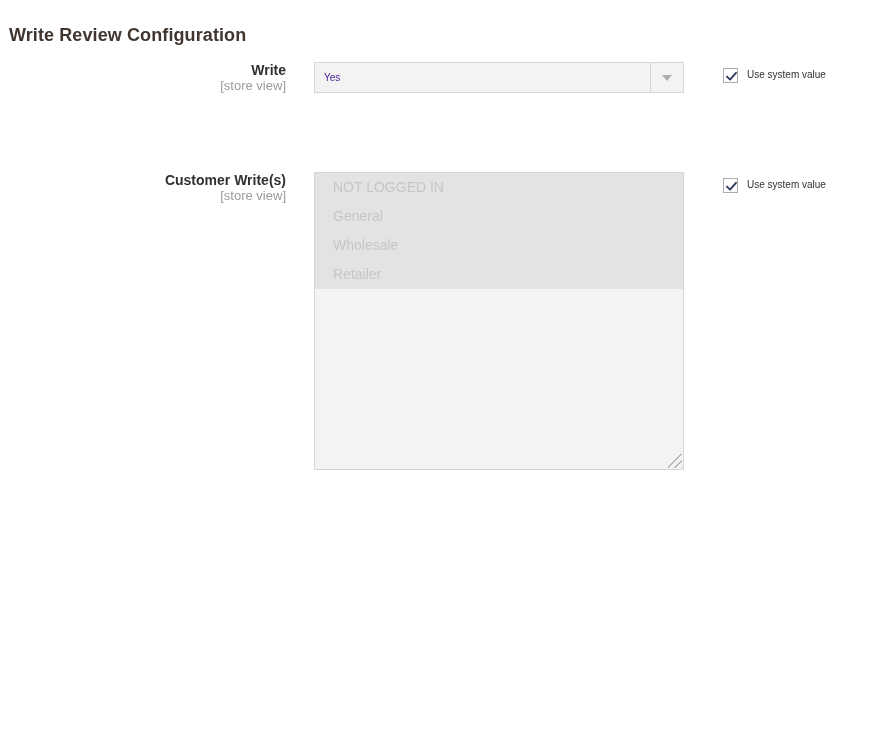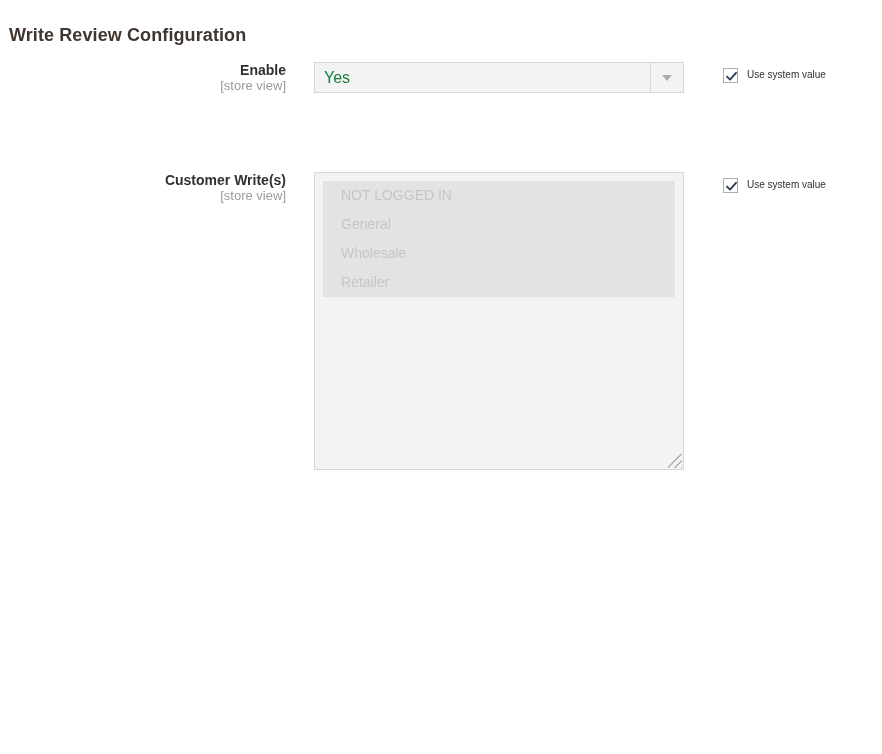--- a/index.html
+++ b/index.html
@@ -82,22 +82,22 @@
     position: relative;
     width: 370px;
     height: 31px;
     background: #f3f3f3;
     border: 1px solid #d6d6d6;
     display: flex;
     align-items: center;
   }
   .fake-select .val {
     padding-left: 9px;
-    font-size: 16px;
-    color: #15803d;
+    font-size: 10px;
+    color: #4c1d95;
     line-height: 29px;
     flex: 1;
     overflow: hidden;
     white-space: nowrap;
   }
   .fake-select .arrow-box {
     width: 33px;
     height: 29px;
     border-left: 1px solid #d6d6d6;
     display: flex;
@@ -116,21 +116,21 @@
   .fake-multiselect {
     position: relative;
     width: 370px;
     height: 298px;
     background: #f3f3f3;
     border: 1px solid #d6d6d6;
     overflow: hidden;
   }
   .ms-options {
     padding: 0;
-    margin: 8px;
+    margin: 0;
     list-style: none;
   }
   .ms-option {
     height: 29px;
     line-height: 29px;
     padding-left: 18px;
     font-size: 14px;
     color: #c6c6c6;
     white-space: nowrap;
   }
@@ -180,21 +180,21 @@
 </style>
 </head>
 <body>
 
 <div class="page-title">Write Review Configuration</div>
 
 <div class="form-area">
 
   <div class="field-row" style="height:55px; top:0;">
     <div class="label-col">
-      <span class="field-label">Enable</span>
+      <span class="field-label">Write</span>
       <span class="scope-label">[store view]</span>
     </div>
     <div class="control-col">
       <div class="fake-select">
         <span class="val">Yes</span>
         <span class="arrow-box">
           <span class="caret"></span>
         </span>
       </div>
     </div>

